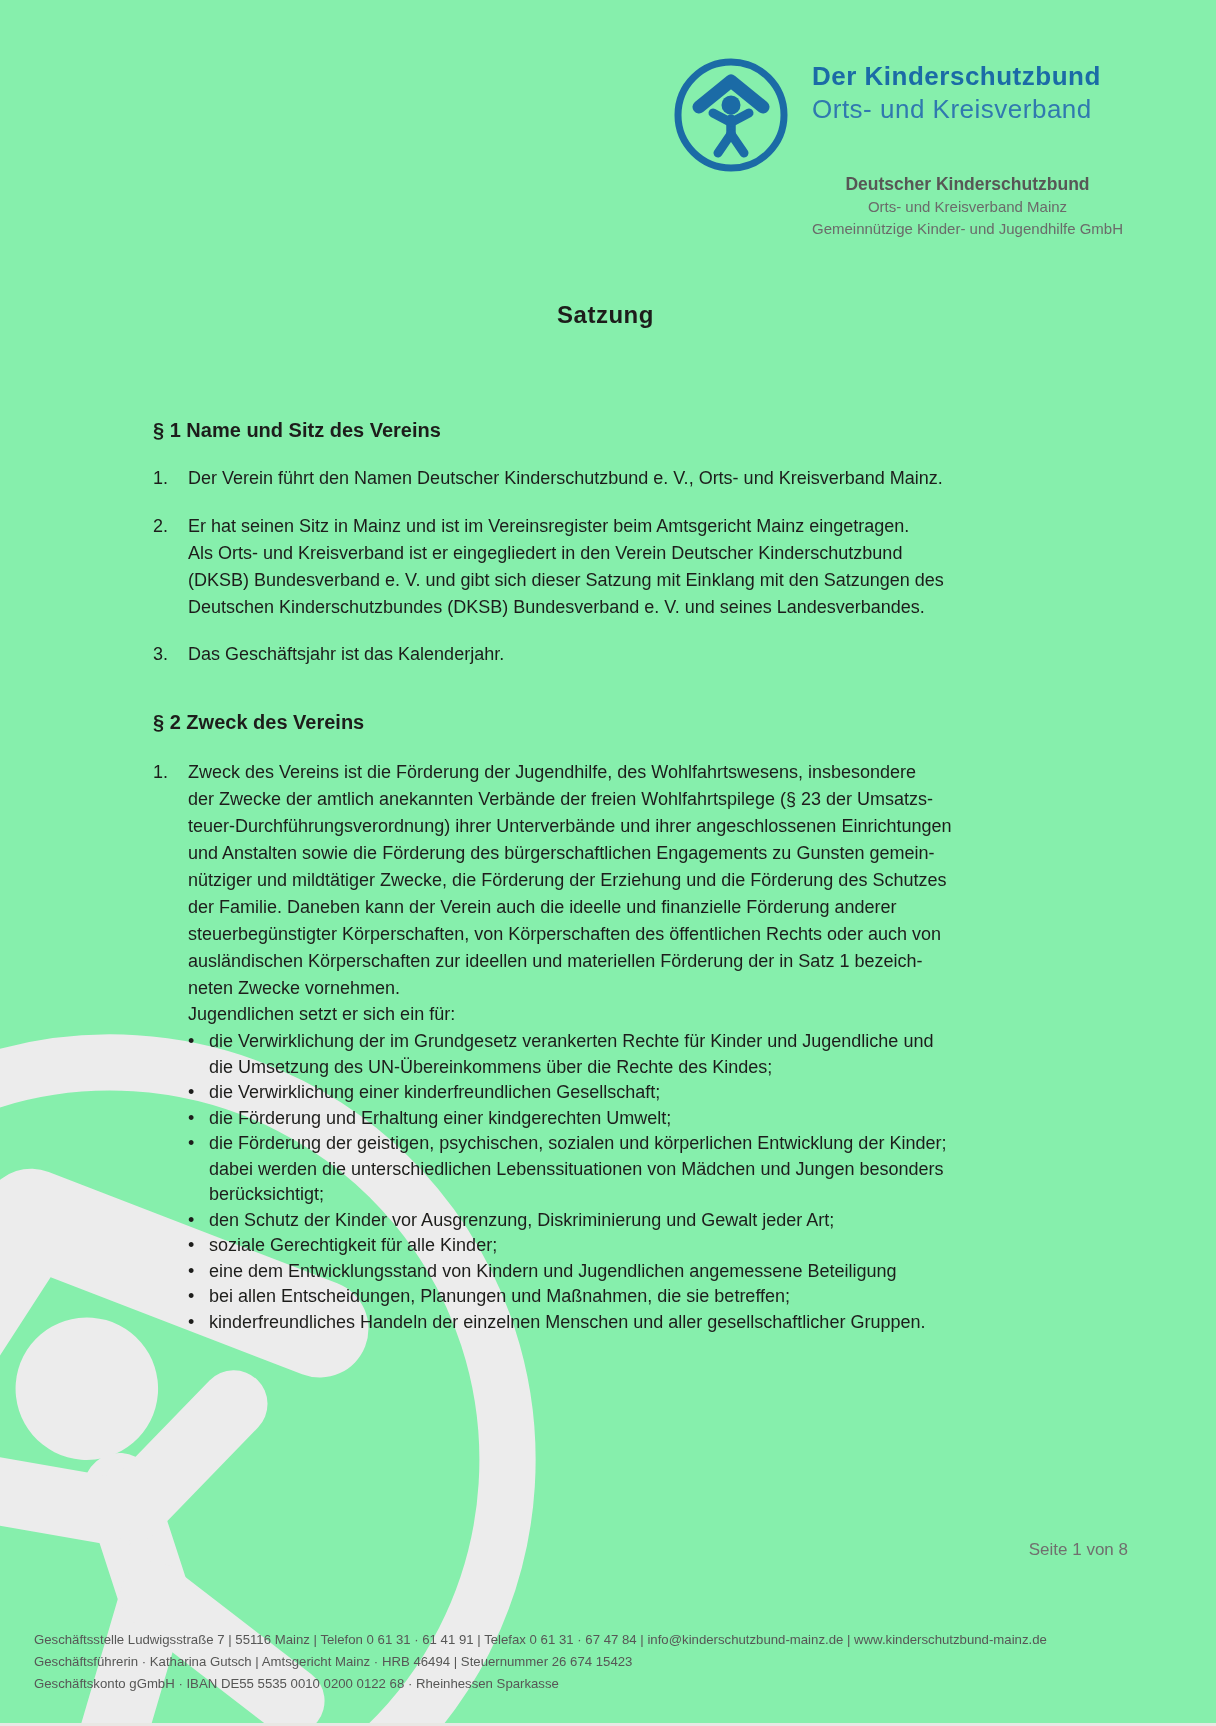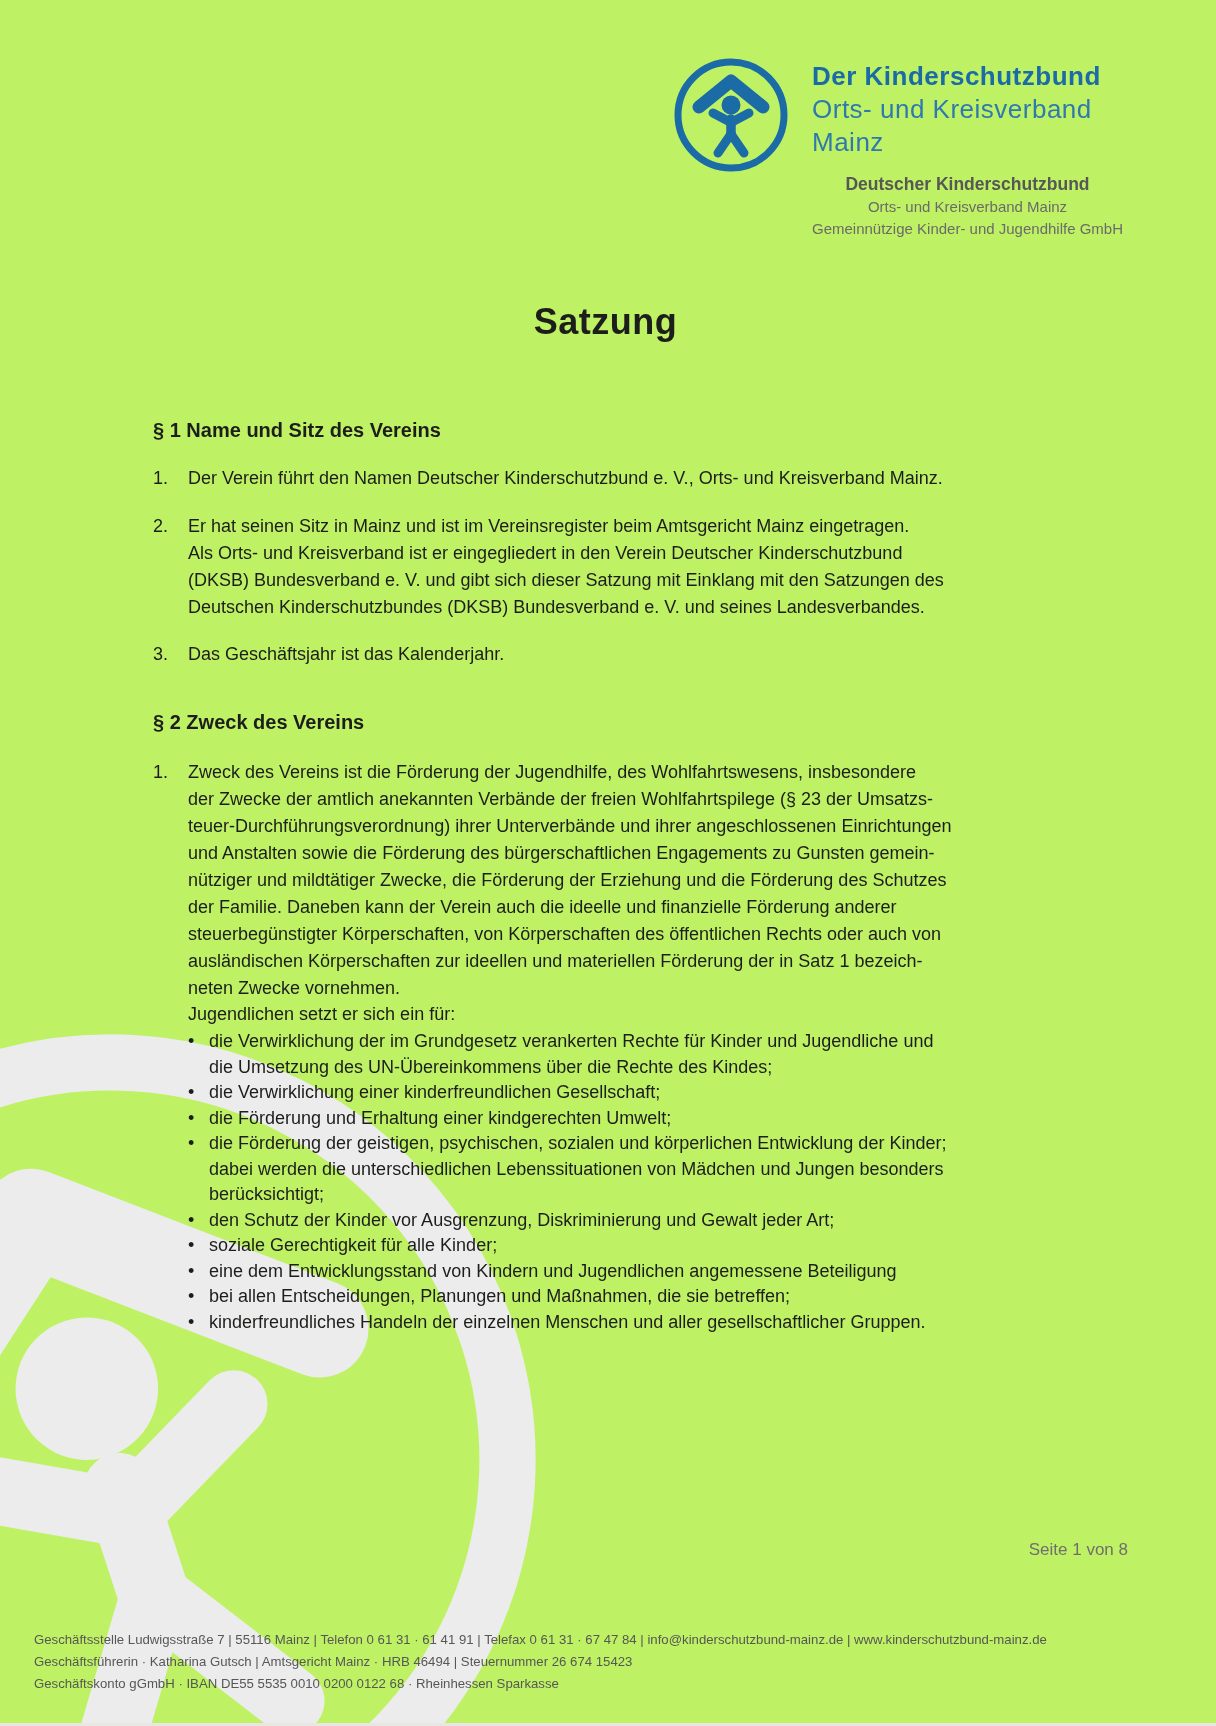--- a/index.html
+++ b/index.html
@@ -1,38 +1,38 @@
 <!DOCTYPE html>
 <html><head>
 <meta charset="utf-8">
 <style>
   html,body { margin:0; padding:0; background:#ffffff; }
   .page {
     position:relative; width:1216px; height:1726px;
-    background:#bef264; overflow:hidden;
+    background:#86efac; overflow:hidden;
     font-family:"Liberation Sans", sans-serif;
     color:#1d1d1b;
   }
   
   .logo { position:absolute; left:671px; top:55px; width:120px; height:120px; }
   .brand-text { position:absolute; left:812px; top:60px; line-height:33px; font-size:26px; }
   .brand-title { color:#1b6ba6; font-weight:bold; letter-spacing:0.5px; }
   .brand-sub   { color:#3079af; font-weight:normal; letter-spacing:0.5px; }
   .org-text { position:absolute; left:812px; top:172px;text-align:center; }
   .org-name  { color:#575756; font-weight:bold; font-size:17.5px; line-height:24px; }
   .org-line  { color:#6b6b6a; font-size:15px; line-height:22px; }
   
   .watermark {
     position:absolute; left:-340px; top:1010px; width:900px; height:900px;
     transform:rotate(-18deg); pointer-events:none;
   }
   
   .doc-title {
     position:absolute; left:0; width:1211px; top:301px;
-    text-align:center; font-size:36px; font-weight:bold; letter-spacing:0.5px;
+    text-align:center; font-size:24px; font-weight:bold; letter-spacing:0.5px;
   }
   .s-heading { position:absolute; left:153px; font-size:20px; font-weight:bold;text-align:center; }
   .item { position:absolute; left:153px; width:912px; display:flex; font-size:18px; line-height:27px; }
   .item .num { width:35px; flex:0 0 35px; }
   .item .txt { flex:1; white-space:pre-line; }
   .intro { position:absolute; left:188px; font-size:18px; line-height:27px; }
   .bullets { position:absolute; left:188px; width:880px; }
   .bullet { display:flex; font-size:18px; line-height:25.5px; }
   .bullet .mark { flex:0 0 21px; width:21px; }
   .bullet .txt { flex:1; white-space:pre-line; }
@@ -73,21 +73,20 @@
       <path class="stroke" d="M59 67 L42 58" stroke-width="9"></path>
       <path class="stroke" d="M61 67 L78 58" stroke-width="9"></path>
       <path class="stroke" d="M60 79 L47 98" stroke-width="9"></path>
       <path class="stroke" d="M60 79 L73 98" stroke-width="9"></path>
     </g>
   </svg>
 
   <div class="brand-text">
     <div class="brand-title">Der Kinderschutzbund</div>
     <div class="brand-sub">Orts- und Kreisverband</div>
-    <div class="brand-sub">Mainz</div>
   </div>
 
   <div class="org-text">
     <div class="org-name">Deutscher Kinderschutzbund</div>
     <div class="org-line">Orts- und Kreisverband Mainz</div>
     <div class="org-line">Gemeinnützige Kinder- und Jugendhilfe GmbH</div>
   </div>
 
   <div class="doc-title">Satzung</div>
 

